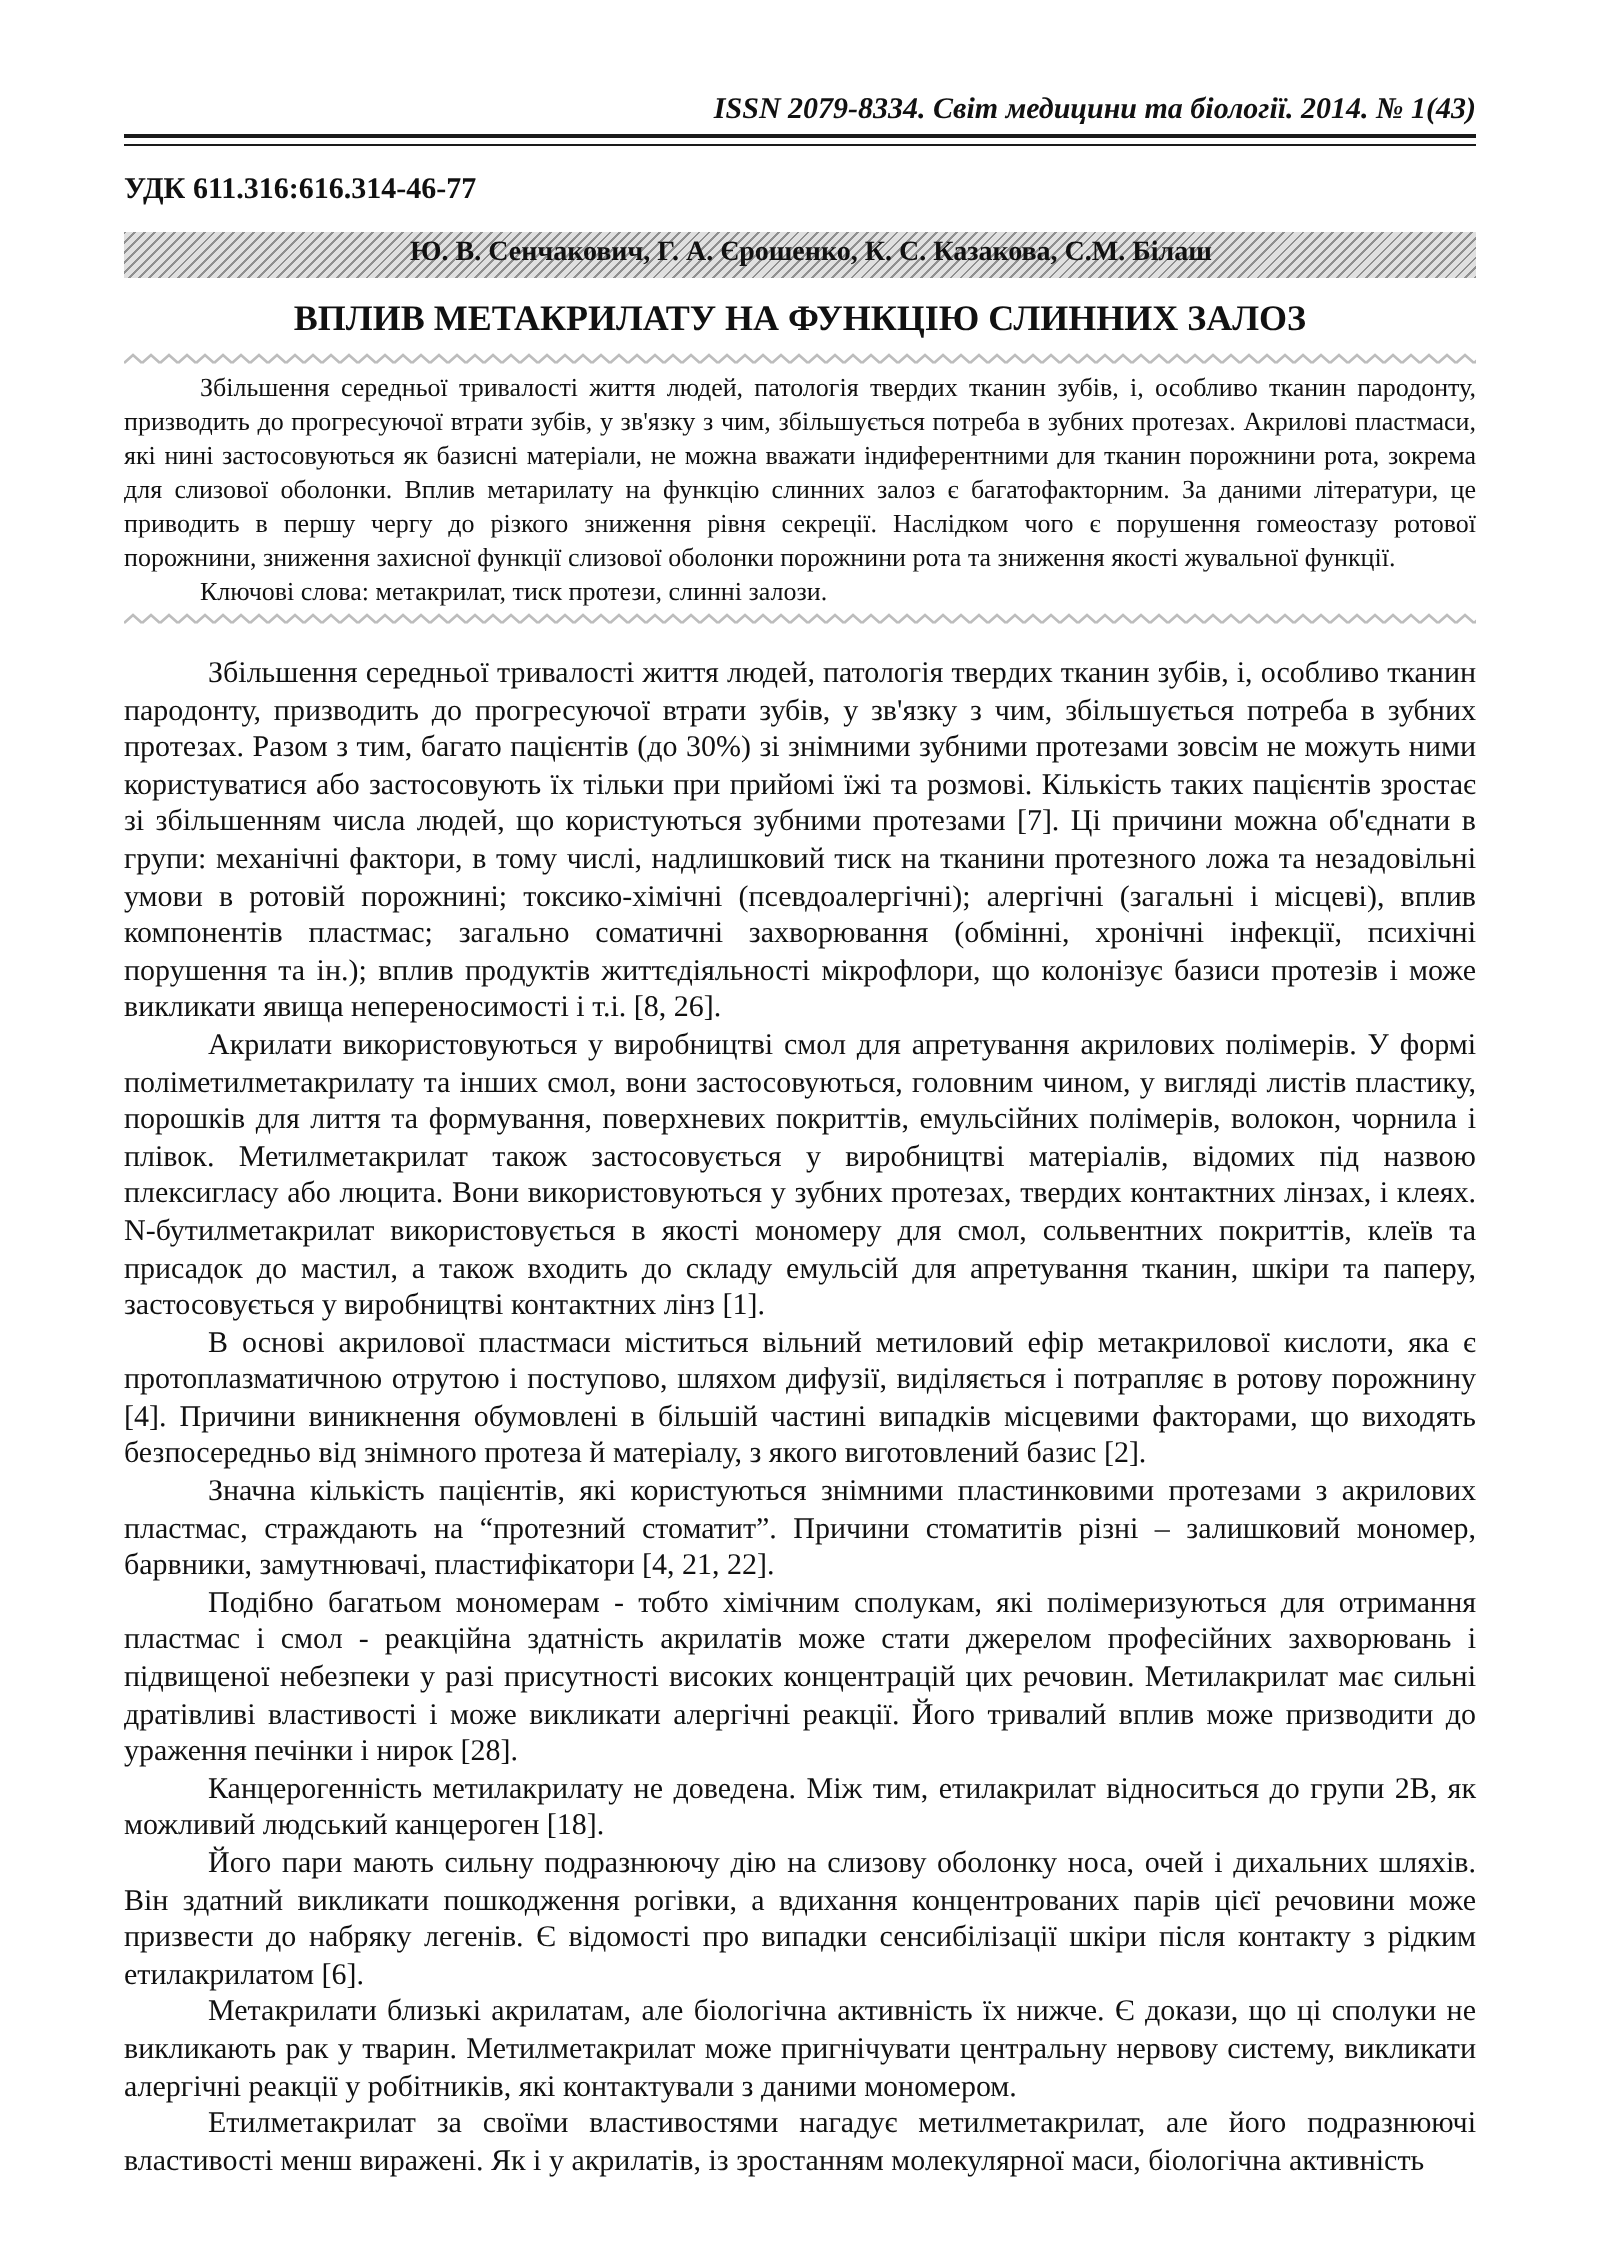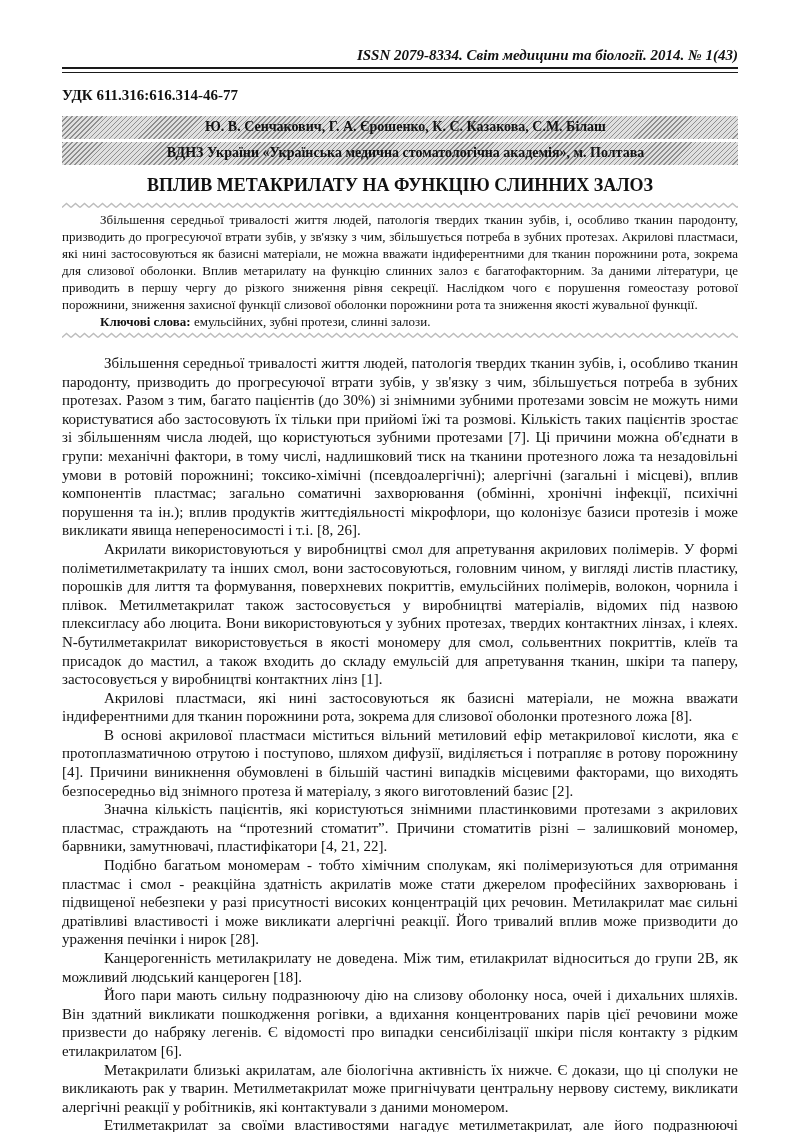--- a/index.html
+++ b/index.html
@@ -67,21 +67,21 @@
     margin: 2px 0 0 0;
     text-indent: 38px;
   }
   .keywords {
     font-size: 13px;
     line-height: 17px;
     text-align: left;
     text-indent: 38px;
     margin: 0 0 2px 0;
   }
-  .keywords .kw-label { font-weight: bold; }
+  .keywords .kw-label { font-weight: normal; }
   .body-text {
     margin-top: 15px;
     font-size: 15px;
     line-height: 18.6px;
   }
   .body-text p {
     margin: 0;
     text-align: justify;
     text-indent: 42px;
   }
@@ -91,50 +91,48 @@
 
 <div class="page">
 
   <div class="journal-line">ISSN 2079-8334. Світ медицини та біології. 2014. № 1(43)</div>
   <div class="header-rule"></div>
 
   <div class="udc">УДК 611.316:616.314-46-77</div>
 
   <div>
     <div class="hatch-band">Ю. В. Сенчакович, Г. А. Єрошенко, К. С. Казакова, С.М. Білаш</div>
-    <div class="hatch-band">ВДНЗ України «Українська медична стоматологічна академія», м. Полтава</div>
   </div>
 
   <div class="article-title">ВПЛИВ МЕТАКРИЛАТУ НА ФУНКЦІЮ СЛИННИХ ЗАЛОЗ</div>
 
   <svg class="zigzag" width="676" height="7" preserveAspectRatio="none" xmlns="http://www.w3.org/2000/svg">
     <defs>
       <pattern id="zz1" width="9" height="7" patternUnits="userSpaceOnUse">
         <path d="M0 5.5 L4.5 1.5 L9 5.5" fill="none" stroke="#bdbdbd" stroke-width="1.4"></path>
       </pattern>
     </defs>
     <rect width="676" height="7" fill="url(#zz1)"></rect>
   </svg>
 
   <p class="abstract">Збільшення середньої тривалості життя людей, патологія твердих тканин зубів, і, особливо тканин пародонту, призводить до прогресуючої втрати зубів, у зв'язку з чим, збільшується потреба в зубних протезах. Акрилові пластмаси, які нині застосовуються як базисні матеріали, не можна вважати індиферентними для тканин порожнини рота, зокрема для слизової оболонки. Вплив метарилату на функцію слинних залоз є багатофакторним. За даними літератури, це приводить в першу чергу до різкого зниження рівня секреції. Наслідком чого є порушення гомеостазу ротової порожнини, зниження захисної функції слизової оболонки порожнини рота та зниження якості жувальної функції.</p>
-  <p class="keywords"><span class="kw-label">Ключові слова:</span><span> емульсійних, зубні протези, слинні залози.</span></p>
+  <p class="keywords"><span class="kw-label">Ключові слова:</span><span> метакрилат, тиск протези, слинні залози.</span></p>
 
   <svg class="zigzag" width="676" height="7" preserveAspectRatio="none" xmlns="http://www.w3.org/2000/svg">
     <defs>
       <pattern id="zz2" width="9" height="7" patternUnits="userSpaceOnUse">
         <path d="M0 5.5 L4.5 1.5 L9 5.5" fill="none" stroke="#bdbdbd" stroke-width="1.4"></path>
       </pattern>
     </defs>
     <rect width="676" height="7" fill="url(#zz2)"></rect>
   </svg>
 
   <div class="body-text">
     <p>Збільшення середньої тривалості життя людей, патологія твердих тканин зубів, і, особливо тканин пародонту, призводить до прогресуючої втрати зубів, у зв'язку з чим, збільшується потреба в зубних протезах. Разом з тим, багато пацієнтів (до 30%) зі знімними зубними протезами зовсім не можуть ними користуватися або застосовують їх тільки при прийомі їжі та розмові. Кількість таких пацієнтів зростає зі збільшенням числа людей, що користуються зубними протезами [7]. Ці причини можна об'єднати в групи: механічні фактори, в тому числі, надлишковий тиск на тканини протезного ложа та незадовільні умови в ротовій порожнині;  токсико-хімічні (псевдоалергічні); алергічні (загальні і місцеві), вплив компонентів пластмас; загально соматичні захворювання (обмінні, хронічні інфекції, психічні порушення та ін.); вплив продуктів життєдіяльності мікрофлори, що колонізує базиси протезів і може викликати явища непереносимості і т.і. [8, 26].</p>
     <p>Акрилати використовуються у виробництві смол для апретування акрилових полімерів. У формі поліметилметакрилату та інших смол, вони застосовуються, головним чином, у вигляді листів пластику, порошків для лиття та формування, поверхневих покриттів, емульсійних полімерів, волокон, чорнила і плівок. Метилметакрилат також застосовується у виробництві матеріалів, відомих під назвою плексигласу або люцита. Вони використовуються у зубних протезах, твердих контактних лінзах, і клеях. N-бутилметакрилат використовується в якості мономеру для смол, сольвентних покриттів, клеїв та присадок до мастил, а також входить до складу емульсій для апретування тканин, шкіри та паперу, застосовується у виробництві контактних лінз [1].</p>
-    <p>Акрилові пластмаси, які нині застосовуються як базисні матеріали, не можна вважати індиферентними для тканин порожнини рота, зокрема для слизової оболонки протезного ложа [8].</p>
     <p>В основі акрилової пластмаси міститься вільний метиловий ефір метакрилової кислоти, яка є протоплазматичною отрутою і поступово, шляхом дифузії, виділяється і потрапляє в ротову порожнину [4]. Причини виникнення обумовлені в більшій частині випадків місцевими факторами, що виходять безпосередньо від знімного протеза й матеріалу, з якого виготовлений базис [2].</p>
     <p>Значна кількість пацієнтів, які користуються знімними пластинковими протезами з акрилових пластмас, страждають на “протезний стоматит”. Причини стоматитів різні – залишковий мономер, барвники, замутнювачі, пластифікатори [4, 21, 22].</p>
     <p>Подібно багатьом мономерам - тобто хімічним сполукам, які полімеризуються для отримання пластмас і смол - реакційна здатність акрилатів може стати джерелом професійних захворювань і підвищеної небезпеки у разі присутності високих концентрацій цих речовин. Метилакрилат має сильні дратівливі властивості і може викликати алергічні реакції. Його тривалий вплив може призводити до ураження печінки і нирок [28].</p>
     <p>Канцерогенність метилакрилату не доведена. Між тим, етилакрилат відноситься до групи 2В, як можливий людський канцероген [18].</p>
     <p>Його пари мають сильну подразнюючу дію на слизову оболонку носа, очей і дихальних шляхів. Він здатний викликати пошкодження рогівки, а вдихання концентрованих парів цієї речовини може призвести до набряку легенів. Є відомості про випадки сенсибілізації шкіри після контакту з рідким етилакрилатом [6].</p>
     <p>Метакрилати близькі акрилатам, але біологічна активність їх нижче. Є докази, що ці сполуки не викликають рак у тварин. Метилметакрилат може пригнічувати центральну нервову систему, викликати алергічні реакції у робітників, які контактували з даними мономером.</p>
     <p>Етилметакрилат за своїми властивостями нагадує метилметакрилат, але його подразнюючі властивості менш виражені. Як і у акрилатів, із зростанням молекулярної маси, біологічна активність</p>
   </div>
 
 </div>

